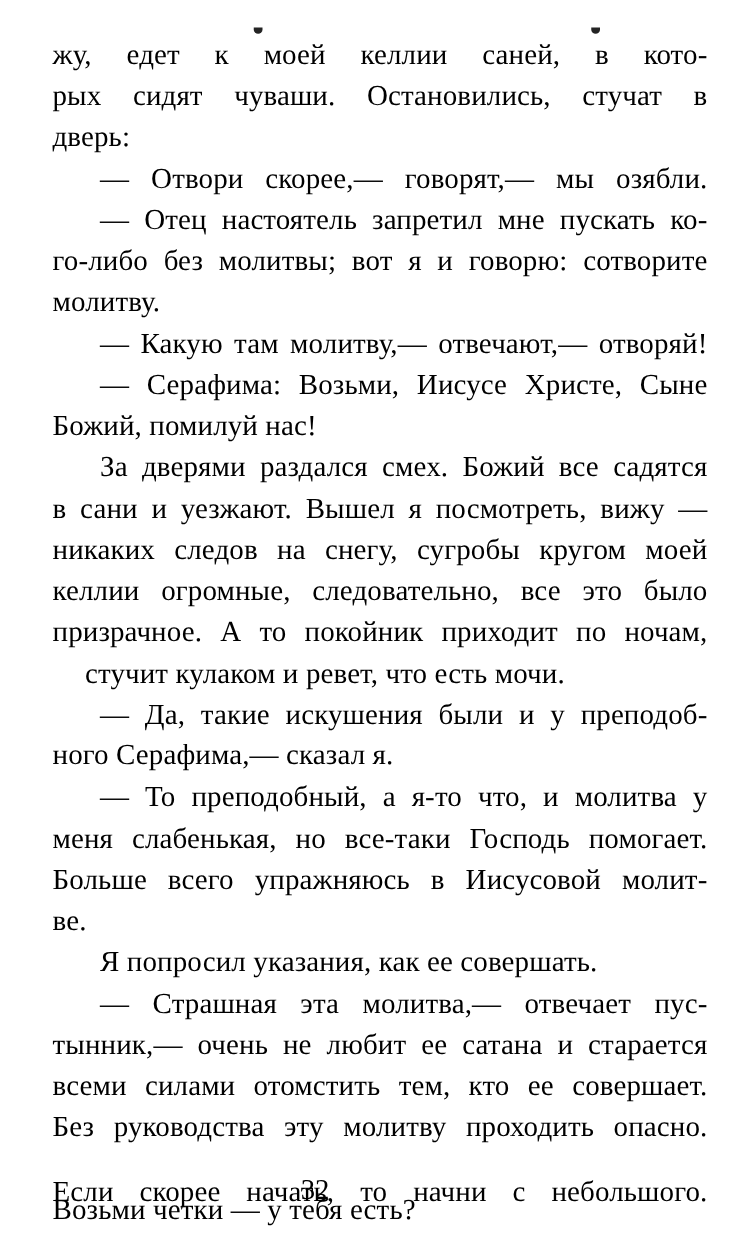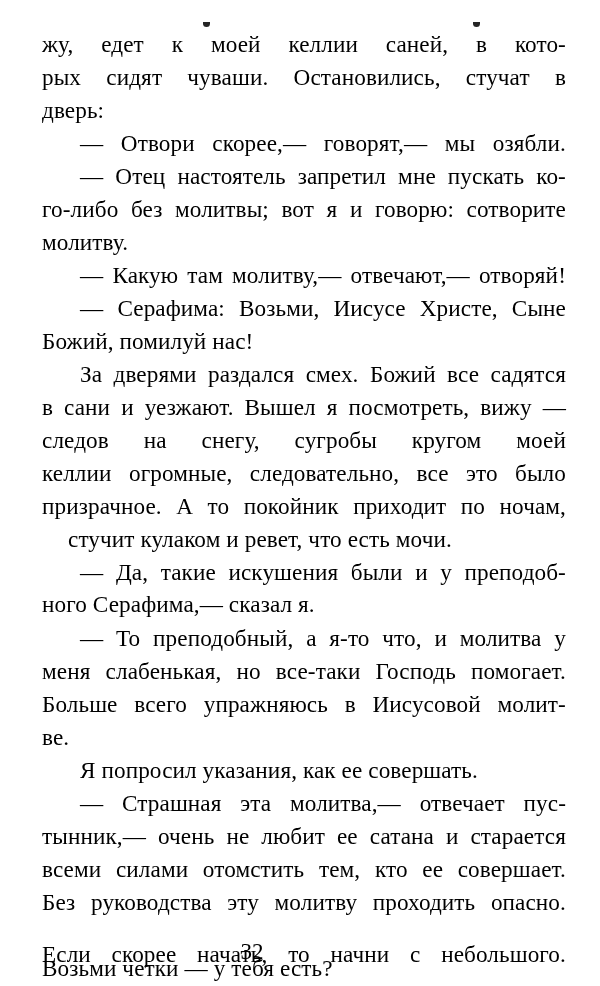--- a/index.html
+++ b/index.html
@@ -168,20 +168,21 @@
         <span>сани</span>
         <span>и</span>
         <span>уезжают.</span>
         <span>Вышел</span>
         <span>я</span>
         <span>посмотреть,</span>
         <span>вижу</span>
         <span>—</span>
       </div>
       <div class="ln just" style="top: 396px;">
+        <span>никаких</span>
         <span>следов</span>
         <span>на</span>
         <span>снегу,</span>
         <span>сугробы</span>
         <span>кругом</span>
         <span>моей</span>
       </div>
       <div class="ln just" style="top: 429px;">
         <span>келлии</span>
         <span>огромные,</span>

